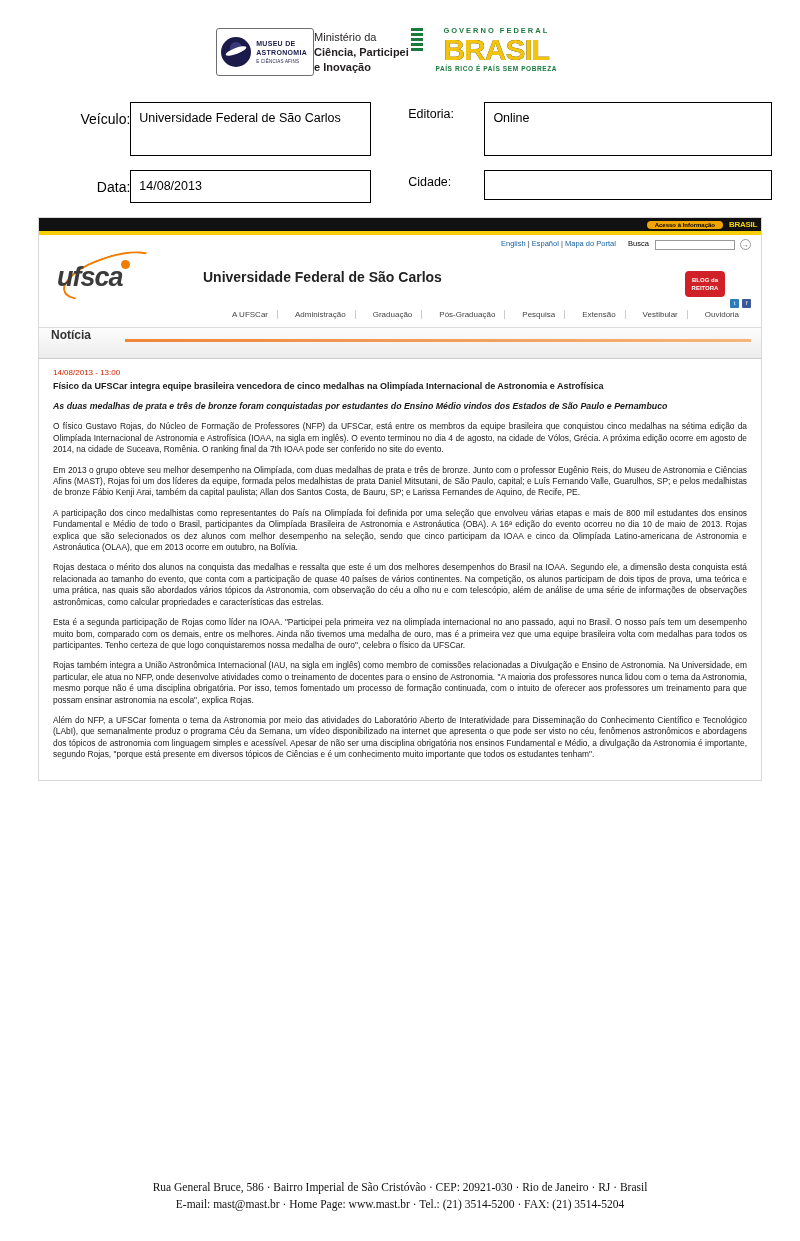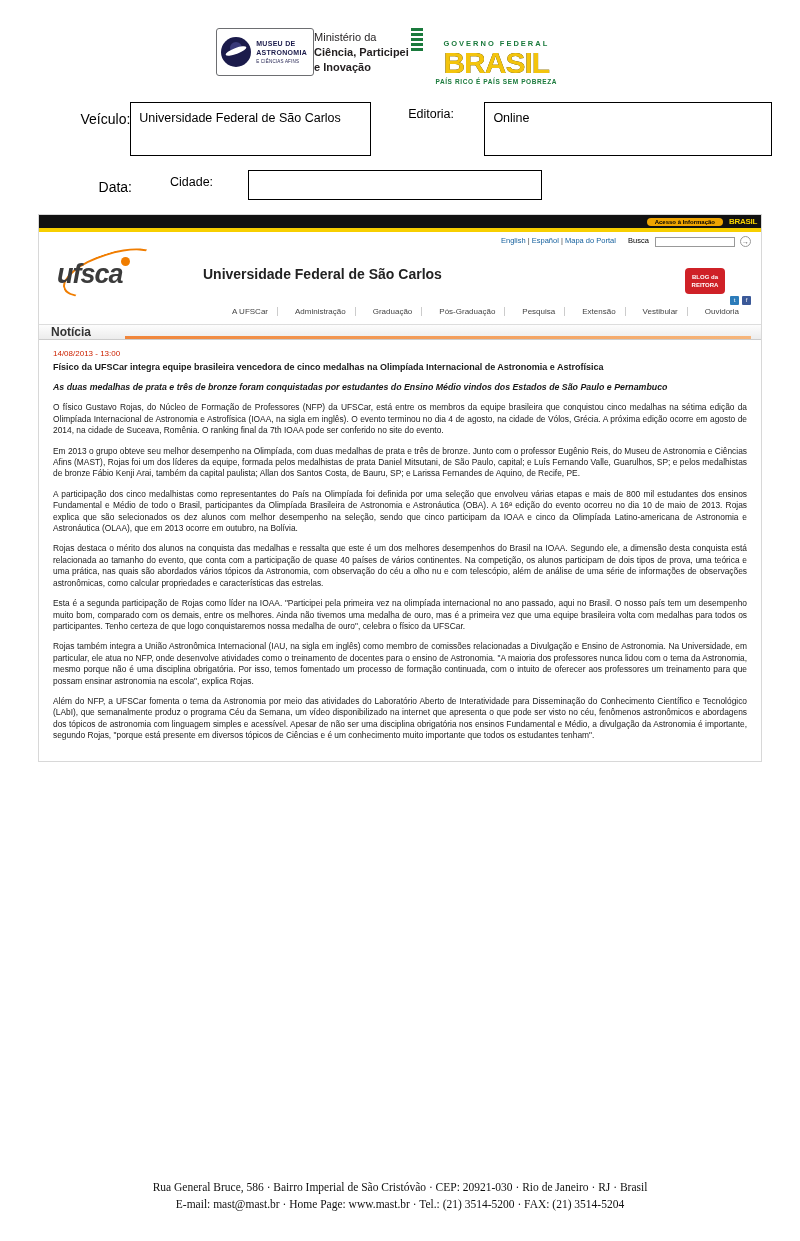--- a/index.html
+++ b/index.html
@@ -59,21 +59,21 @@
   .mast-text .sub { font-size:4.5px; font-weight:normal; letter-spacing:.2px; }
   .min-text { font-size:11px; line-height:15px; color:#231f20; }
   .min-text .b { font-weight:bold; }
 
   .brasil-logo {
     width: 175px; height: 56px;
     background: #ffffff;
     position: relative;
     text-align:center;
   }
-  .gov-fed { font-size:7.5px; letter-spacing:2px; color:#1a7a3c; font-weight:bold; margin-top:15px;}
+  .gov-fed { font-size:7.5px; letter-spacing:2px; color:#1a7a3c; font-weight:bold; margin-top:2px;}
   .brasil-word {
     font-family:"Liberation Sans", sans-serif;
     font-weight:bold;
     font-size:30px;
     letter-spacing:-1px;
     line-height:30px;
     color:#f3c40d;
     -webkit-text-stroke: 0px;
     text-shadow: 0 0 0 #000;
   }
@@ -188,21 +188,21 @@
   }
   .social{
     position:absolute;right:10px;top:64px;display:flex;gap:3px;
   }
   .soc{width:9px;height:9px;background:#2c7cba;color:#fff;font-size:6px;text-align:center;line-height:9px;border-radius:1px;}
   .soc.fb{background:#3b5998;}
 
   .noticia-bar{
     background:linear-gradient(to bottom,#fdfdfd,#ececec);
     border-top:1px solid #ddd;border-bottom:1px solid #ccc;
-    height:16px;display:flex;position:relative;
+    height:32px;display:flex;position:relative;
   }
   .noticia-bar .t{font-size:12px;font-weight:bold;color:#333;margin-left:12px;}
   .noticia-bar .rule{
     position:absolute;left:86px;right:10px;top:11px;height:3px;
     background:linear-gradient(to right,#f0853a,#f6b57a);
   }
 
   .article{ padding: 8px 14px 10px 14px; font-size:8.4px; line-height:11.4px; color:#1a1a1a; text-align:justify;}
   .date{ color:#cc2200; font-size:8px; margin-bottom:2px;}
   h1.headline{ font-size:9px; font-weight:bold; margin:0 0 8px 0; line-height:12px; text-align:justify;}
@@ -257,20 +257,21 @@
 <div class="meta">
   <div class="meta-row">
     <div class="meta-label">Veículo:</div>
     <div class="meta-box box-veiculo">Universidade Federal de São Carlos</div>
     <div class="meta-spacer"></div>
     <div class="meta-label2">Editoria:</div>
     <div class="meta-box box-editoria">Online</div>
   </div>
   <div class="meta-row">
     <div class="meta-label">Data:</div>
+    <div class="meta-box box-data">14/08/2013</div>
     <div class="meta-spacer"></div>
     <div class="meta-label2">Cidade:</div>
     <div class="meta-box box-cidade"></div>
   </div>
 </div>
 
 <div class="clip">
 
   <div class="gov-bar">
     <span class="acesso">Acesso à Informação</span>

